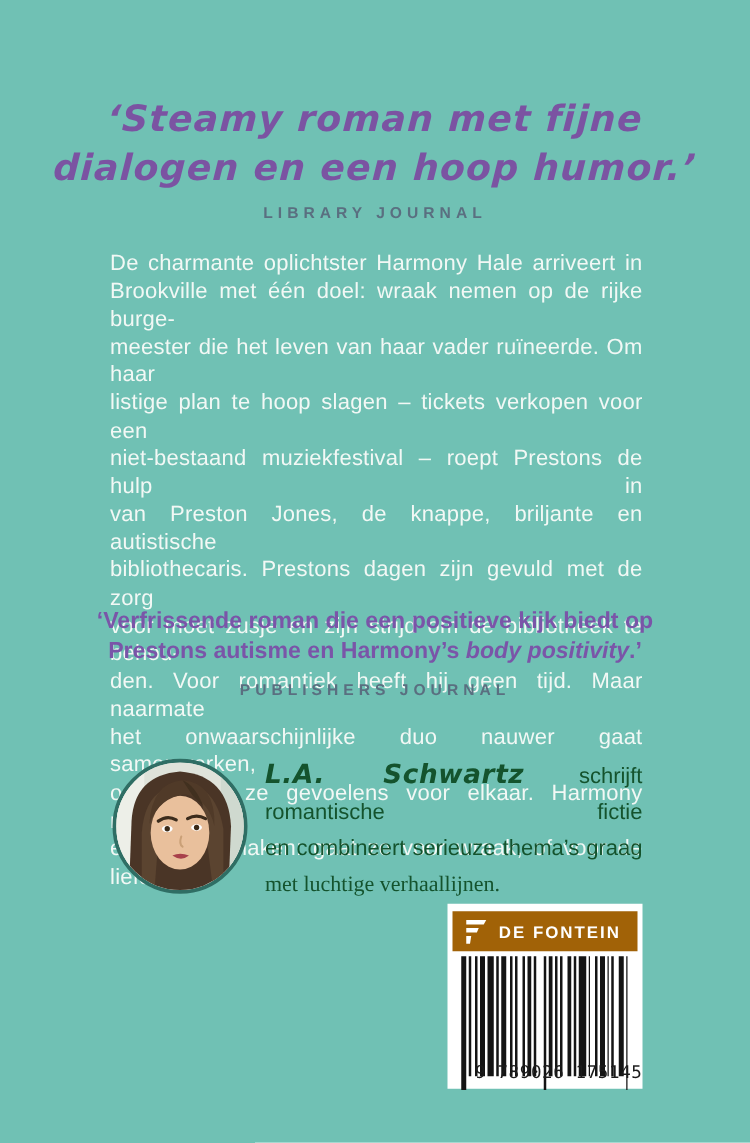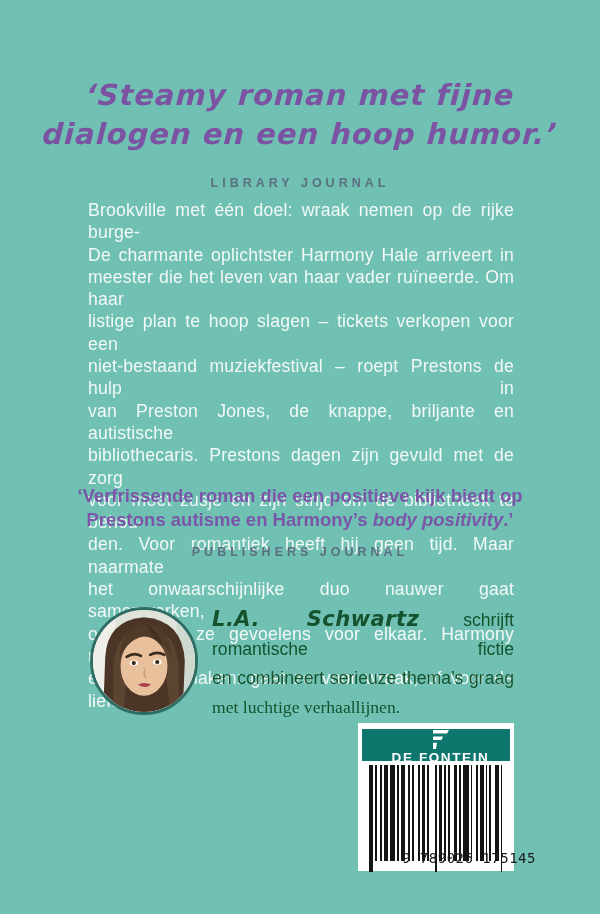--- a/index.html
+++ b/index.html
@@ -21,21 +21,21 @@
     color: #7b53a2;
   }
   .script-line {
     font-family: "DejaVu Sans", sans-serif;
     font-style: italic; font-weight: bold;
     font-size: 29px; line-height: 39px;
     letter-spacing: 1px;
     transform: skewX(-3deg);
   }
   .attribution {
-    margin-top: 22px;
+    margin-top: 9px;
     font-size: 12.5px; font-weight: bold;
     letter-spacing: 4px;
     color: #5a6f80;
   }
 
   
   .synopsis {
     position: absolute; left: 88px; top: 199px; width: 426px;
     color: #f2f8f5;
     font-size: 17.6px; line-height: 22.3px;
@@ -82,58 +82,57 @@
 
   
   .barcode-box {
     position: absolute; left: 358px; top: 723px;
     width: 156px; height: 148px;
     background: #ffffff;
   }
   .publisher-band {
     position: absolute; left: 4px; top: 6px;
     width: 148px; height: 32px;
-    background: #0f766e;
-    display: flex; align-items: center; flex-direction: column;
+    background: #a16207;
+    display: flex; align-items: center;
   }
   .f-logo { margin-left: 9px; flex: none; }
   .publisher-name {
     color: #ffffff; font-weight: bold;
     font-size: 13.5px; letter-spacing: 1.6px;
     margin-left: 9px;
     font-family: "Liberation Sans", sans-serif;
   }
   .bars {
     position: absolute; left: 11px; top: 42px;
     width: 134px; height: 107px;
     display: flex; align-items: flex-start;
   }
   .isbn {
     position: absolute; left: 0; bottom: 5px; width: 156px;
-    text-align: left;
+    text-align: right;
     font-family: "DejaVu Sans Mono", monospace;
     font-size: 14px; letter-spacing: 0.5px;
     color: #1b1b1b;
-    padding-left: 44px;
   }
 </style>
 </head>
 <body>
 
 <div class="cover">
 
   <div class="quote-top">
     <div class="script-line">‘Steamy roman met fijne</div>
     <div class="script-line">dialogen en een hoop humor.’</div>
     <div class="attribution">LIBRARY JOURNAL</div>
   </div>
 
   <div class="synopsis">
+    <div class="body-line">De charmante oplichtster Harmony Hale arriveert in</div>
     <div class="body-line">Brookville met één doel: wraak nemen op de rijke burge-</div>
-    <div class="body-line">De charmante oplichtster Harmony Hale arriveert in</div>
     <div class="body-line">meester die het leven van haar vader ruïneerde. Om haar</div>
     <div class="body-line">listige plan te hoop slagen – tickets verkopen voor een</div>
     <div class="body-line">niet-bestaand muziekfestival – roept Prestons de hulp in</div>
     <div class="body-line">van Preston Jones, de knappe, briljante en autistische</div>
     <div class="body-line">bibliothecaris. Prestons dagen zijn gevuld met de zorg</div>
     <div class="body-line">voor moet zusje en zijn strijd om de bibliotheek te behou-</div>
     <div class="body-line">den. Voor romantiek heeft hij geen tijd. Maar naarmate</div>
     <div class="body-line">het onwaarschijnlijke duo nauwer gaat samenwerken,</div>
     <div class="body-line">ontwikkelen ze gevoelens voor elkaar. Harmony moet</div>
     <div class="body-line last">een keuze maken: gaat ze voor wraak, of voor de liefde?</div>

